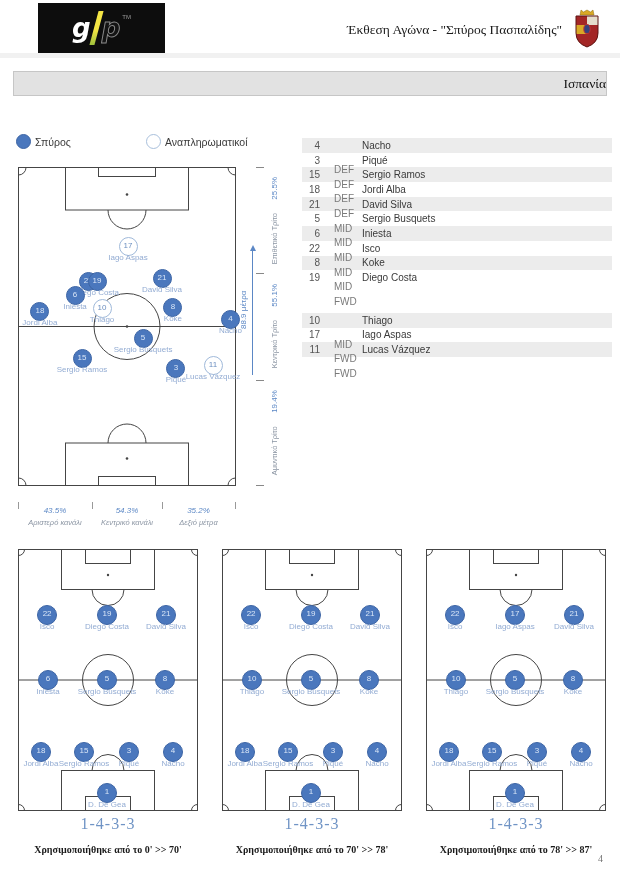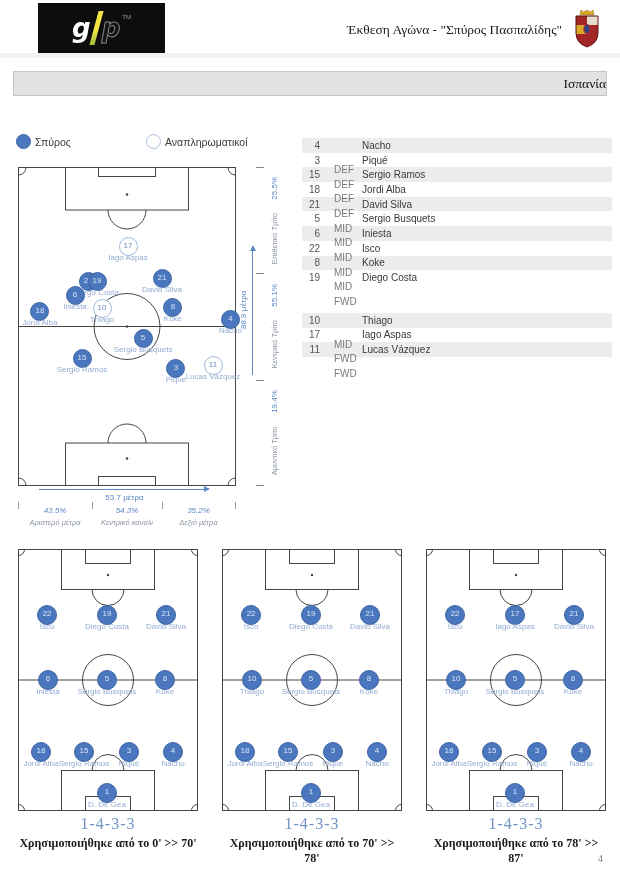--- a/index.html
+++ b/index.html
@@ -80,22 +80,22 @@
 
   
   .formation{position:absolute;top:549px;width:180px;}
   .fpitch{position:relative;width:180px;height:262px;}
   .fpitch svg{position:absolute;left:0;top:0;}
   .fpl{position:absolute;width:18px;height:18px;margin-left:-9px;margin-top:-9px;border-radius:50%;
        background:#4a77bd;border:1px solid #3d65a5;color:#d9e6f7;font-size:8px;line-height:16px;text-align:center;}
   .fpl .plname{top:16px;}
   .fname{margin-top:4px;text-align:center;font-family:"Liberation Serif","DejaVu Serif",serif;
          font-size:16px;letter-spacing:1px;color:#7094c5;}
-  .fcaption{margin-top:3px;text-align:center;font-family:"Liberation Serif","DejaVu Serif",serif;
-            font-weight:bold;font-size:12px;color:#1a1a1a;}
+  .fcaption{margin-top:11px;text-align:center;font-family:"Liberation Serif","DejaVu Serif",serif;
+            font-weight:bold;font-size:10px;color:#1a1a1a;}
 
   .page-num{position:absolute;left:598px;top:853px;font-family:"Liberation Serif","DejaVu Serif",serif;
             font-size:10px;color:#777;}
 </style>
 </head>
 <body>
 
 <div class="page">
 
   <div class="top-strip"></div>
@@ -175,33 +175,28 @@
       <div class="vsec" style="top: 0%;"><span class="vlab">Επιθετικό Τρίτο</span>&nbsp;&nbsp;&nbsp;<span class="vpct">25.5%</span></div>
       <div class="vsec" style="top: 33.333%;"><span class="vlab">Κεντρικό Τρίτο</span>&nbsp;&nbsp;&nbsp;<span class="vpct">55.1%</span></div>
       <div class="vsec" style="top: 66.666%;"><span class="vlab">Αμυντικό Τρίτο</span>&nbsp;&nbsp;&nbsp;<span class="vpct">19.4%</span></div>
     </div>
   <div id="varrow">
     <div class="vhead"></div>
     <div class="vline"></div>
     <div class="vmeters">88.9 μέτρα</div>
   </div>
 
-  <div id="harrow">
-    <div class="hline"></div>
-    <div class="hhead"></div>
-    <div class="hmeters">53.7 μέτρα</div>
-  </div>
   <div id="channels">
       <div class="ctick" style="left: 0px;"></div>
       <div class="ctick" style="left: 74px;"></div>
       <div class="ctick" style="left: 144px;"></div>
       <div class="ctick" style="left: 217px;"></div>
       <div class="cch" style="left: 0px; width: 74px;">
         <span class="cpct">43.5%</span>
-        <span class="clab">Αριστερό μέτρα</span>
+        <span class="clab">Αριστερό κανάλι</span>
       </div>
       <div class="cch" style="left: 74px; width: 70px;">
         <span class="cpct">54.3%</span>
         <span class="clab">Κεντρικό κανάλι</span>
       </div>
       <div class="cch" style="left: 144px; width: 73px;">
         <span class="cpct">35.2%</span>
         <span class="clab">Δεξιό μέτρα</span>
       </div>
     </div>

